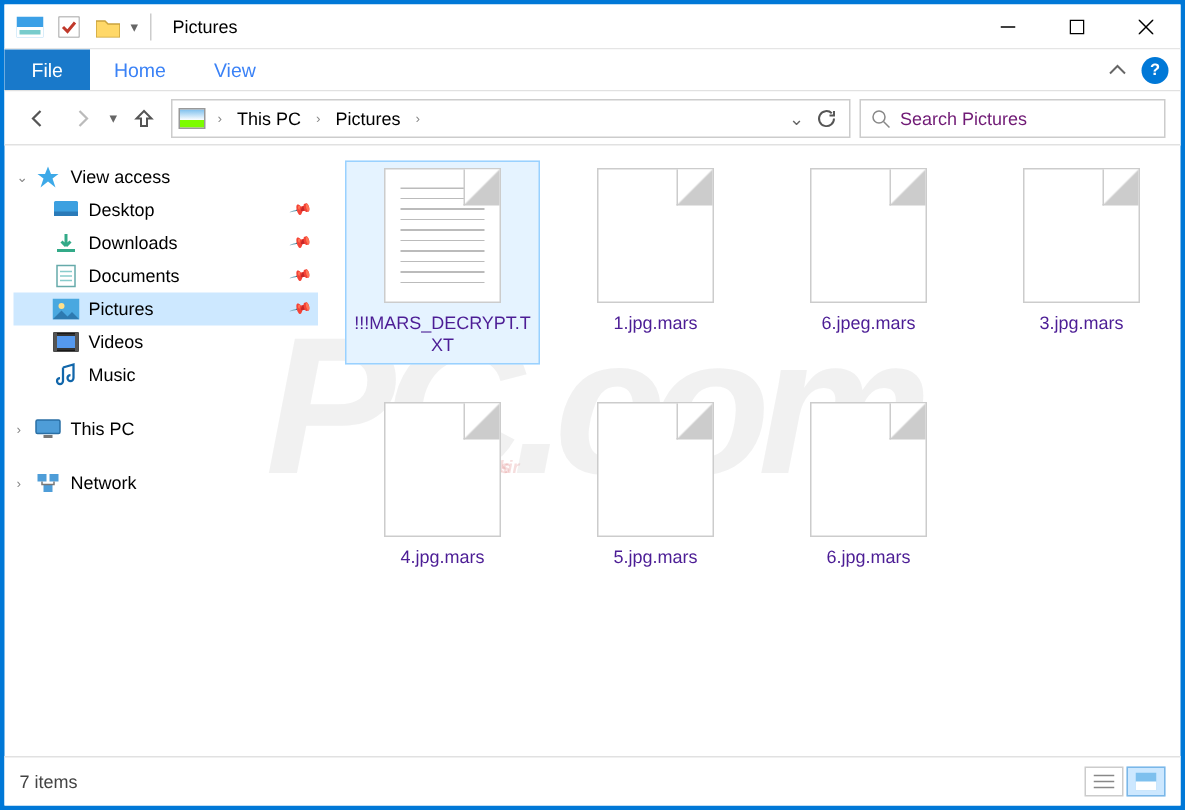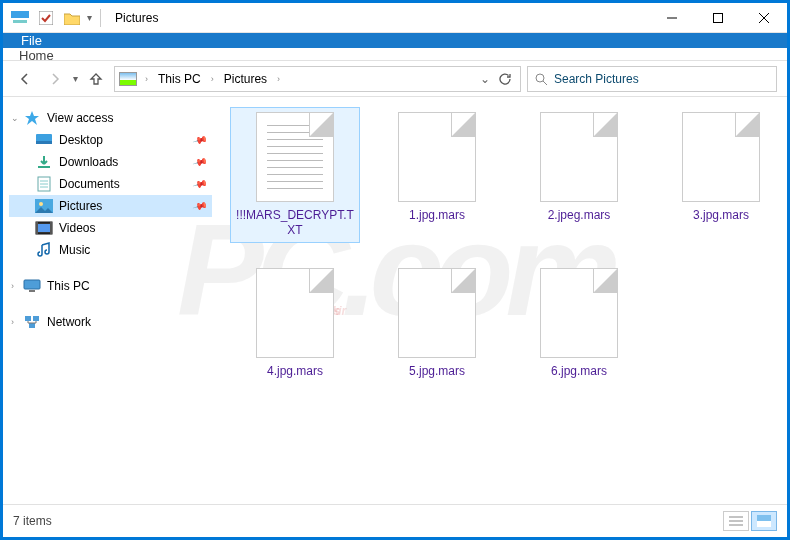--- a/index.html
+++ b/index.html
@@ -7,35 +7,35 @@
 .window { background:#fff; width:100%; height:100%; display:flex; flex-direction:column; position:relative; }
 .watermark { position:absolute; top:50%; left:50%; transform:translate(-50%,-50%); font-size:130px; font-weight:bold; color:rgba(200,200,200,0.25); pointer-events:none; font-style:italic; letter-spacing:-8px; z-index:0; }
 .watermark .r { color:rgba(220,120,120,0.25); }
 .titlebar { height:30px; display:flex; align-items:center; background:#fff; border-bottom:1px solid #e5e5e5; position:relative; z-index:2; }
 .titlebar-left { display:flex; align-items:center; padding-left:6px; gap:4px; }
 .qat-icon { width:22px; height:22px; display:flex; align-items:center; justify-content:center; }
 .title-sep { width:1px; height:18px; background:#ccc; margin:0 4px; }
 .title-text { margin-left:6px; color:#000; }
 .win-controls { margin-left:auto; display:flex; }
 .win-btn { width:46px; height:30px; display:flex; align-items:center; justify-content:center; color:#000; }
-.ribbon-tabs { height:28px; display:flex; align-items:stretch; border-bottom:1px solid #e1e1e1; background:#fff; position:relative; z-index:2;flex-direction:column; }
+.ribbon-tabs { height:28px; display:flex; align-items:stretch; border-bottom:1px solid #e1e1e1; background:#fff; position:relative; z-index:2; }
 .file-tab { background:#1979ca; color:#fff; padding:0 18px; display:flex; align-items:center; font-size:13px; }
-.rtab { padding:0 16px; display:flex; align-items:center; color:#404040; font-size:13px; }
+.rtab { padding:0 16px; display:flex; align-items:center; color:#3b82f6; font-size:13px; }
 .ribbon-right { margin-left:auto; display:flex; align-items:center; padding-right:8px; gap:10px; }
 .chevron { color:#666; font-size:10px; }
 .help-circle { width:18px; height:18px; border-radius:50%; background:#0078d7; color:#fff; display:flex; align-items:center; justify-content:center; font-size:11px; font-weight:bold; }
 .navbar { height:36px; display:flex; align-items:center; padding:4px 10px; gap:6px; background:#fff; border-bottom:1px solid #e1e1e1; position:relative; z-index:2; }
 .nav-arrow { width:24px; height:24px; display:flex; align-items:center; justify-content:center; color:#555; border-radius:2px; }
 .nav-arrow.disabled { color:#bbb; }
 .addr-wrap { display:flex; align-items:center; flex:1; border:1px solid #ccc; height:26px; padding:0 4px; gap:4px; }
 .addr-icon { width:18px; height:14px; background:linear-gradient(#7ec0ee,#fff 60%,#7cfc00 60%); border:1px solid #999; }
 .addr-chev { color:#888; font-size:9px; padding:0 4px; }
 .addr-seg { color:#000; padding:0 2px; }
 .addr-end { margin-left:auto; display:flex; align-items:center; gap:8px; color:#666; padding-right:4px; }
-.search-wrap { width:250px; border:1px solid #ccc; height:26px; display:flex; align-items:center; padding:0 6px; gap:6px; color:#0c4a6e; }
+.search-wrap { width:204px; border:1px solid #ccc; height:26px; display:flex; align-items:center; padding:0 6px; gap:6px; color:#701a75; }
 .body { flex:1; display:flex; overflow:hidden; position:relative; z-index:1; }
 .sidebar { width:215px; padding:10px 6px; overflow:auto; }
 .tree-group { margin-bottom:14px; }
 .tree-item { display:flex; align-items:center; gap:6px; padding:3px 6px 3px 26px; border-radius:0; color:#000; position:relative; }
 .tree-item.top { padding-left:14px; font-size:12px; }
 .tree-item.selected { background:#cde8ff; }
 .tree-item .pin { margin-left:auto; color:#888; font-size:10px; transform:rotate(30deg);}
 .tree-caret { position:absolute; left:2px; color:#888; font-size:9px; }
 .ticon { width:18px; height:16px; display:flex; align-items:center; justify-content:center; }
 .content { flex:1; padding:10px 12px; overflow:auto; }
@@ -279,21 +279,21 @@
           <div class="file-item">
             <div class="thumb ">
               <div class="fold"></div>
             </div>
             <div class="fname">1.jpg.mars</div>
           </div>
           <div class="file-item">
             <div class="thumb ">
               <div class="fold"></div>
             </div>
-            <div class="fname">2.jpeg.mars</div>
+            <div class="fname">6.jpeg.mars</div>
           </div>
           <div class="file-item">
             <div class="thumb ">
               <div class="fold"></div>
             </div>
             <div class="fname">3.jpg.mars</div>
           </div>
           <div class="file-item">
             <div class="thumb ">
               <div class="fold"></div>

